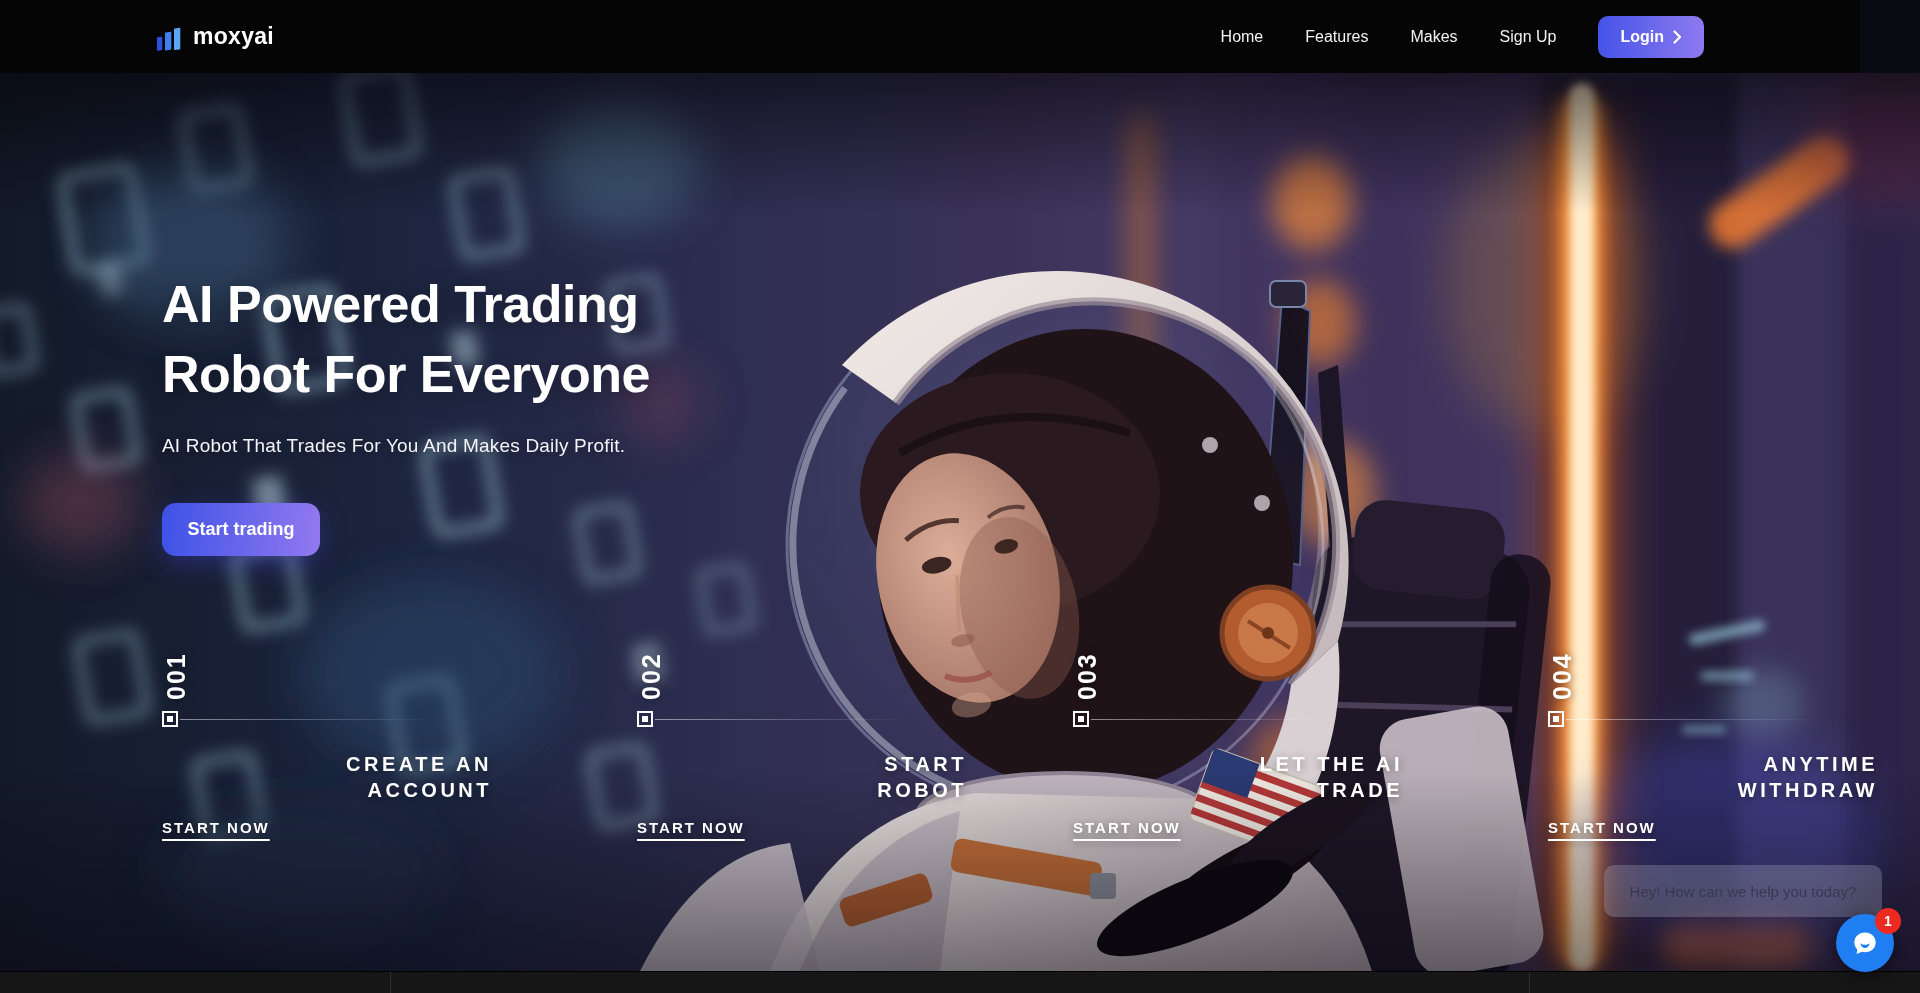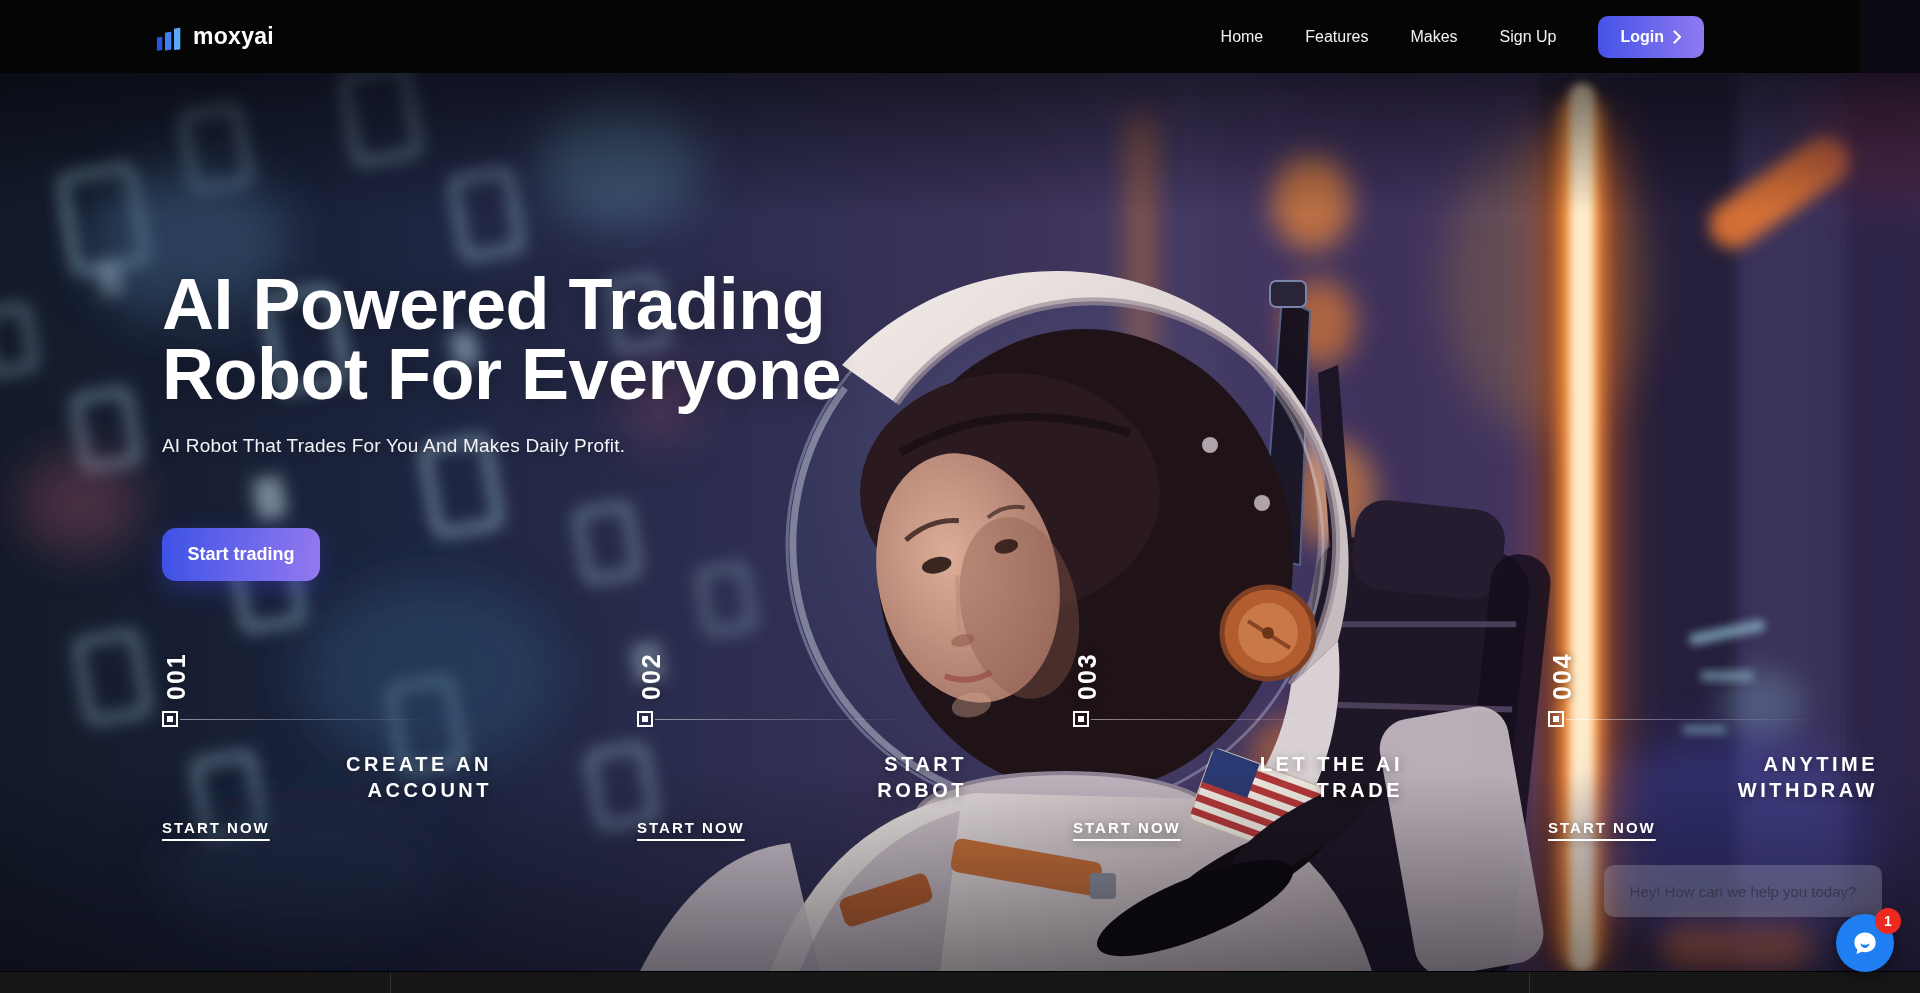--- a/index.html
+++ b/index.html
@@ -14,26 +14,26 @@
   .nav-right { display:flex; align-items:center; gap:42px; }
   .nav-link { color:#f2f2f4; font-size:16px; font-weight:500; text-decoration:none; cursor:pointer; }
   .login-btn { display:flex; align-items:center; gap:9px; height:42px; padding:16px 22px; border:none;
     border-radius:10px; background:linear-gradient(90deg,#4553e8,#8e7af0); color:#fff; font-size:16px;
     font-weight:600; font-family:inherit; cursor:pointer; }
 
   
   .hero { position:absolute; left:0; top:73px; width:1920px; height:898px; overflow:hidden; }
   .hero-bg { position:absolute; left:0; top:0; width:1920px; height:898px; }
   .hero-content { position:absolute; left:162px; top:196px; z-index:3; }
-  .hero-title { color:#fff; font-size:72px; font-weight:700; line-height:70px; letter-spacing:-.5px;
+  .hero-title { color:#fff; font-size:52px; font-weight:700; line-height:70px; letter-spacing:-.5px;
     text-shadow:0 3px 22px rgba(0,0,0,.35); }
   .hero-title span { display:block; }
   .hero-subtitle { margin-top:26px; color:#f4f4f8; font-size:19px; font-weight:500; letter-spacing:.2px;
     text-shadow:0 2px 12px rgba(0,0,0,.4); }
-  .cta-btn { margin-top:71px; width:158px; height:53px; border:none; border-radius:14px;
+  .cta-btn { margin-top:46px; width:158px; height:53px; border:none; border-radius:14px;
     background:linear-gradient(95deg,#3d52e6,#9379f0); color:#fff; font-size:18px; font-weight:600;
     font-family:inherit; cursor:pointer; box-shadow:0 8px 26px rgba(70,70,220,.35); }
 
   
   .step { position:absolute; top:567px; width:330px; z-index:3; color:#fff; }
   .step-number { writing-mode:vertical-rl; transform:rotate(180deg); font-size:25px; font-weight:800;
     letter-spacing:2px; height:60px; line-height:28px; text-shadow:0 1px 8px rgba(0,0,0,.4); }
   .step-marker { display:flex; align-items:center; margin-top:11px; }
   .sq { width:16px; height:16px; border:2px solid #fff; display:flex; align-items:center; justify-content:center; }
   .sq-in { width:6px; height:6px; background:#fff; }

